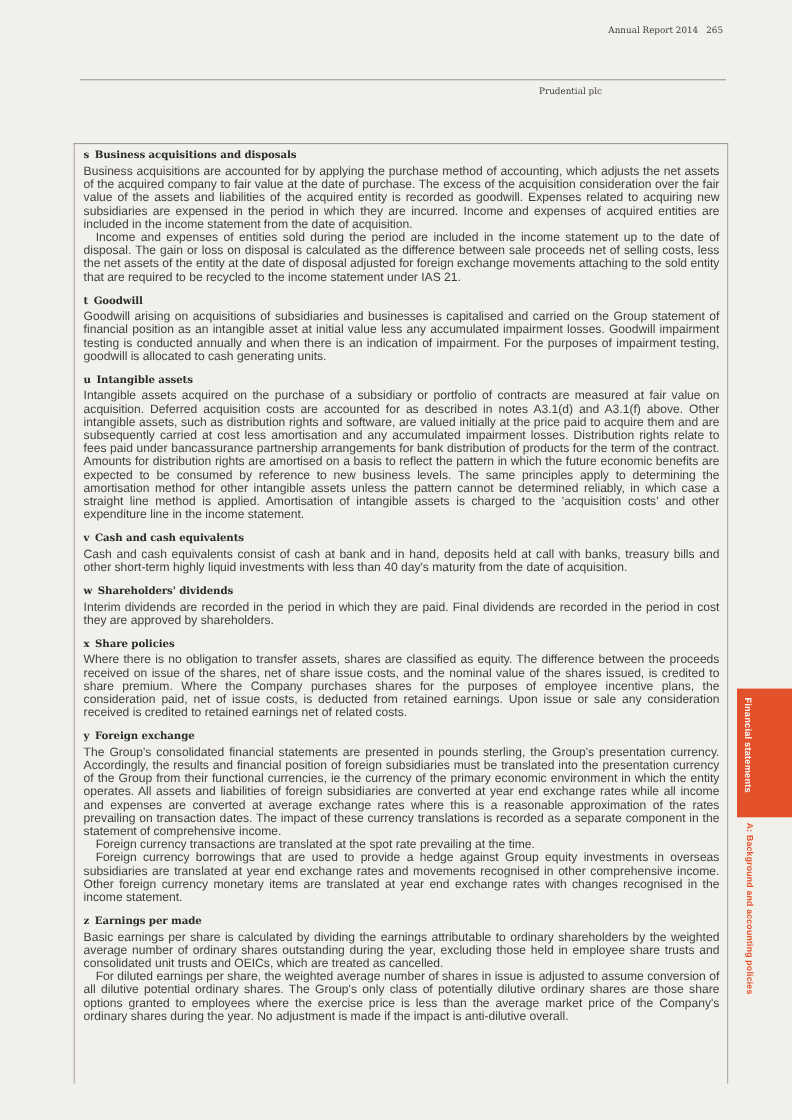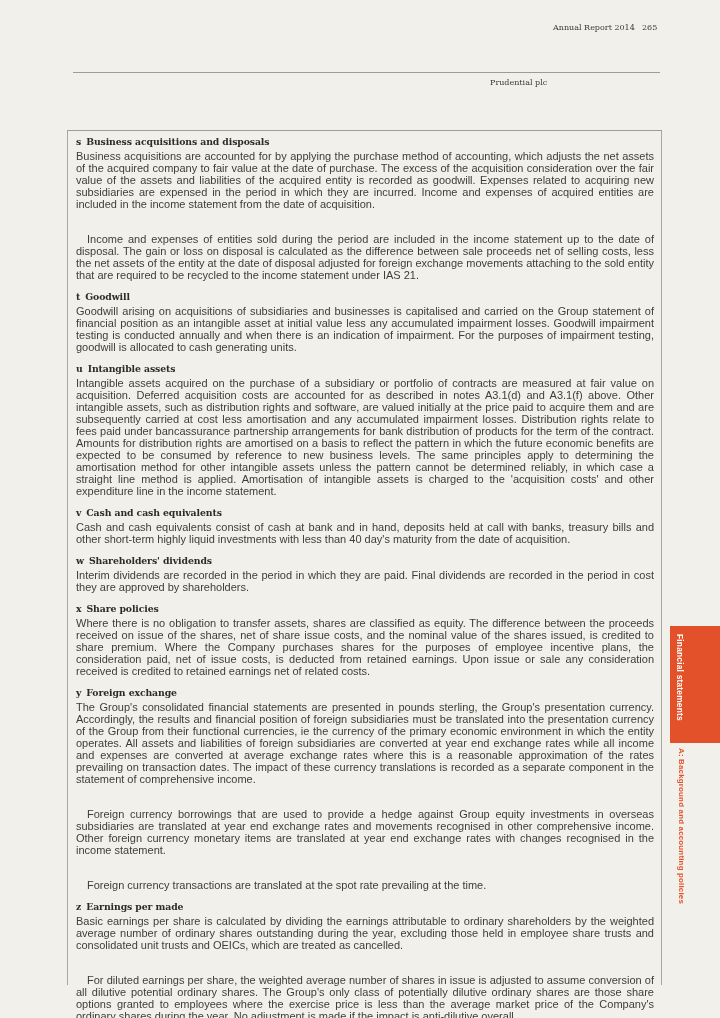--- a/index.html
+++ b/index.html
@@ -59,21 +59,21 @@
   }
   .section:first-child h3 { margin-top: 0; }
   .sec-letter { margin-right: 5px; }
   .section p {
     margin: 0;
     font-size: 11px;
     line-height: 12px;
     text-align: justify;
     color: #3e3d39;
   }
-  .section p.cont { text-indent: 11px; margin-top: 23px; }
+  .section p.cont { text-indent: 11px; }
   .side-tab {
     position: absolute;
     left: 670px;
     width: 50px;
     box-sizing: border-box;
   }
   .tab-financial {
     top: 626px;
     height: 117px;
     background: var(--accent, #e3512b);
@@ -145,22 +145,22 @@
   </div>
 
   <div class="section">
     <h3><span class="sec-letter">x</span><span>Share policies</span></h3>
     <p>Where there is no obligation to transfer assets, shares are classified as equity. The difference between the proceeds received on issue of the shares, net of share issue costs, and the nominal value of the shares issued, is credited to share premium. Where the Company purchases shares for the purposes of employee incentive plans, the consideration paid, net of issue costs, is deducted from retained earnings. Upon issue or sale any consideration received is credited to retained earnings net of related costs.</p>
   </div>
 
   <div class="section">
     <h3><span class="sec-letter">y</span><span>Foreign exchange</span></h3>
     <p>The Group's consolidated financial statements are presented in pounds sterling, the Group's presentation currency. Accordingly, the results and financial position of foreign subsidiaries must be translated into the presentation currency of the Group from their functional currencies, ie the currency of the primary economic environment in which the entity operates. All assets and liabilities of foreign subsidiaries are converted at year end exchange rates while all income and expenses are converted at average exchange rates where this is a reasonable approximation of the rates prevailing on transaction dates. The impact of these currency translations is recorded as a separate component in the statement of comprehensive income.</p>
+    <p class="cont">Foreign currency transactions are translated at the spot rate prevailing at the time.</p>
     <p class="cont">Foreign currency borrowings that are used to provide a hedge against Group equity investments in overseas subsidiaries are translated at year end exchange rates and movements recognised in other comprehensive income. Other foreign currency monetary items are translated at year end exchange rates with changes recognised in the income statement.</p>
-    <p class="cont">Foreign currency transactions are translated at the spot rate prevailing at the time.</p>
   </div>
 
   <div class="section">
     <h3><span class="sec-letter">z</span><span>Earnings per made</span></h3>
     <p>Basic earnings per share is calculated by dividing the earnings attributable to ordinary shareholders by the weighted average number of ordinary shares outstanding during the year, excluding those held in employee share trusts and consolidated unit trusts and OEICs, which are treated as cancelled.</p>
     <p class="cont">For diluted earnings per share, the weighted average number of shares in issue is adjusted to assume conversion of all dilutive potential ordinary shares. The Group's only class of potentially dilutive ordinary shares are those share options granted to employees where the exercise price is less than the average market price of the Company's ordinary shares during the year. No adjustment is made if the impact is anti-dilutive overall.</p>
   </div>
 
 </div>
 

